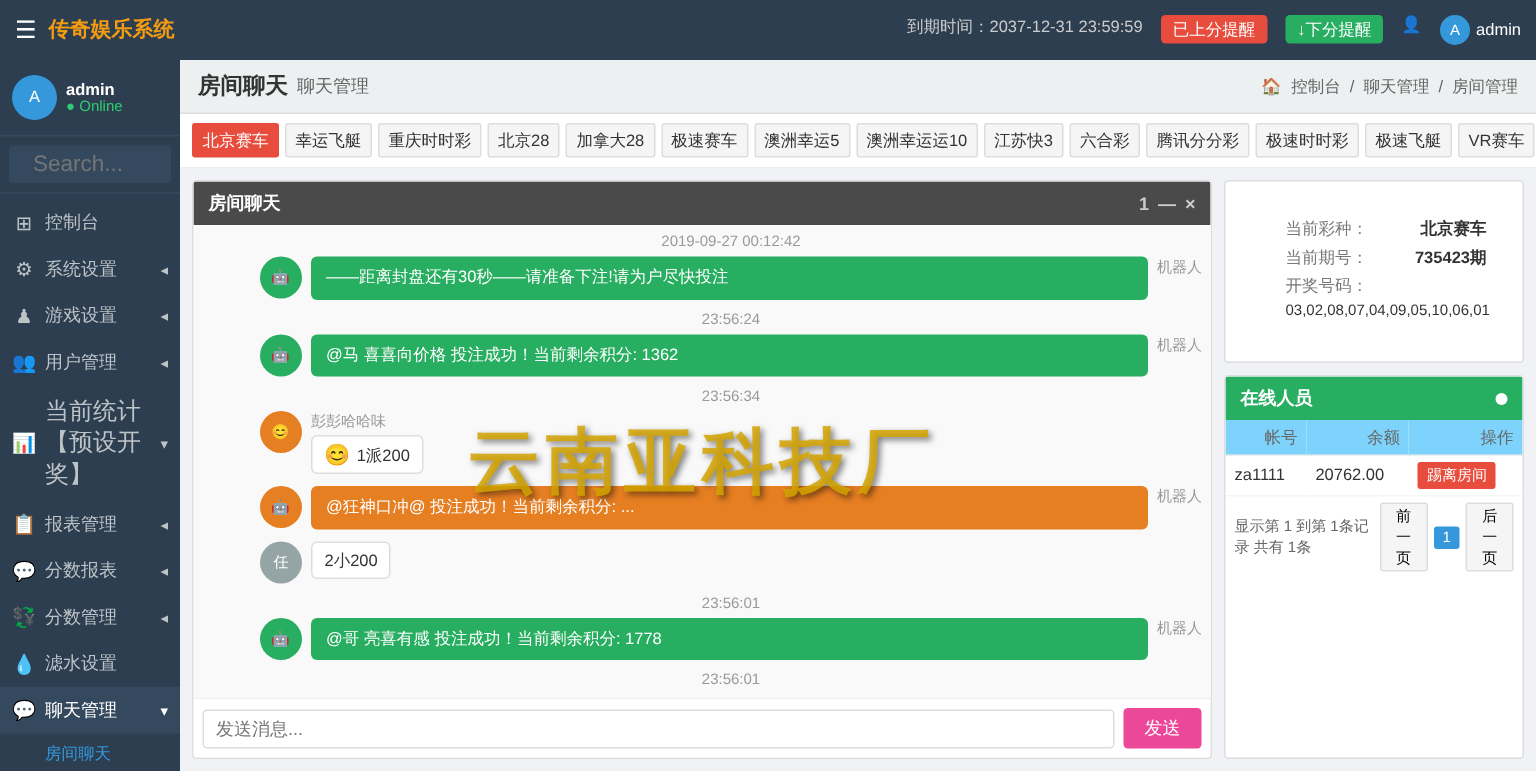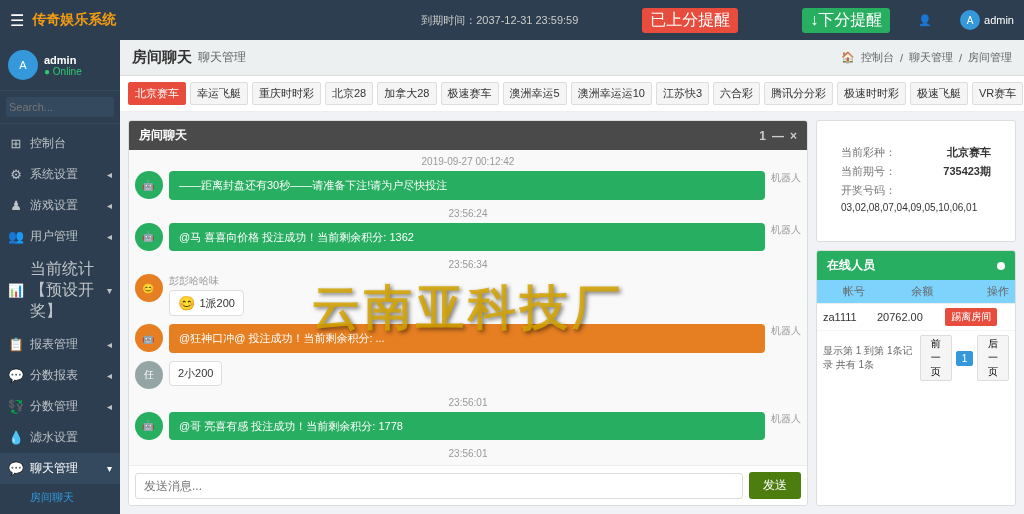--- a/index.html
+++ b/index.html
@@ -26,33 +26,32 @@
       color: #f39c12;
       font-family: Liberation Mono, monospace;
     }
     .hamburger-icon {
       cursor: pointer;
       font-size: 16px;
       color: #fff;
     }
     .top-header-right {
       display: flex;
-      align-items: center;
-      gap: 28px;
+      align-items: flex-start;
+      gap: 12px;
       font-size: 11px;
     }
     .header-time { color: #ccc; }
     .header-btn {
       background: #e74c3c;
       color: #fff;
       padding: 2px 8px;
       border-radius: 3px;
       cursor: pointer;
-      font-size: 16px;
-      margin-left: 36px;
+      font-size: 11px;
     }
     .header-btn.green { background: #27ae60; }
     .header-user {
       display: flex;
       align-items: center;
       gap: 4px;
       color: #fff;
     }
     .user-avatar-small {
       width: 20px; height: 20px;
@@ -97,23 +96,23 @@
     .sidebar-user-status { color: #2ecc71; font-size: 10px; }
     .sidebar-search {
       padding: 6px;
       border-bottom: 1px solid #34495e;
     }
     .sidebar-search input {
       width: 100%;
       background: #34495e;
       border: none;
       border-radius: 3px;
-      padding: 4px 3px;
+      padding: 4px 16px;
       color: #ccc;
-      font-size: 11px;
+      font-size: 15px;
       outline: none;
     }
     .sidebar-section {
       padding: 4px 0;
     }
     .sidebar-item {
       display: flex;
       align-items: center;
       gap: 6px;
       padding: 7px 8px;
@@ -213,20 +212,21 @@
     .chat-header-icons { display: flex; gap: 6px; }
     .chat-header-icon { cursor: pointer; color: #ccc; font-size: 12px; }
     .chat-messages {
       flex: 1;
       overflow-y: auto;
       padding: 6px;
       background: #f9f9f9;
     }
     .chat-msg {
       margin-bottom: 8px;
+      margin-left: 38px;
     }
     .chat-msg-time {
       text-align: center;
       color: #999;
       font-size: 10px;
       margin-bottom: 4px;
     }
     .chat-msg-row {
       display: flex;
       align-items: flex-start;
@@ -315,21 +315,21 @@
     }
     .chat-input {
       flex: 1;
       border: 1px solid #ddd;
       border-radius: 3px;
       padding: 5px 8px;
       font-size: 12px;
       outline: none;
     }
     .send-btn {
-      background: #4d7c0f;
+      background: #ec4899;
       color: #fff;
       border: none;
       padding: 5px 14px;
       border-radius: 3px;
       cursor: pointer;
       font-size: 12px;
     }
 
     
     .right-panel {
@@ -349,20 +349,21 @@
     .award-box-header {
       background: #e67e22;
       color: #fff;
       padding: 6px 10px;
       font-size: 12px;
       font-weight: bold;
     }
     .award-box-body {
       padding: 24px;
       font-size: 11px;
+      margin-left: 16px;
     }
     .award-row {
       display: flex;
       justify-content: space-between;
       margin-bottom: 4px;
       color: #555;
     }
     .award-row-label { color: #777; }
     .award-row-value { color: #333; font-weight: bold; }
     .award-countdown {

